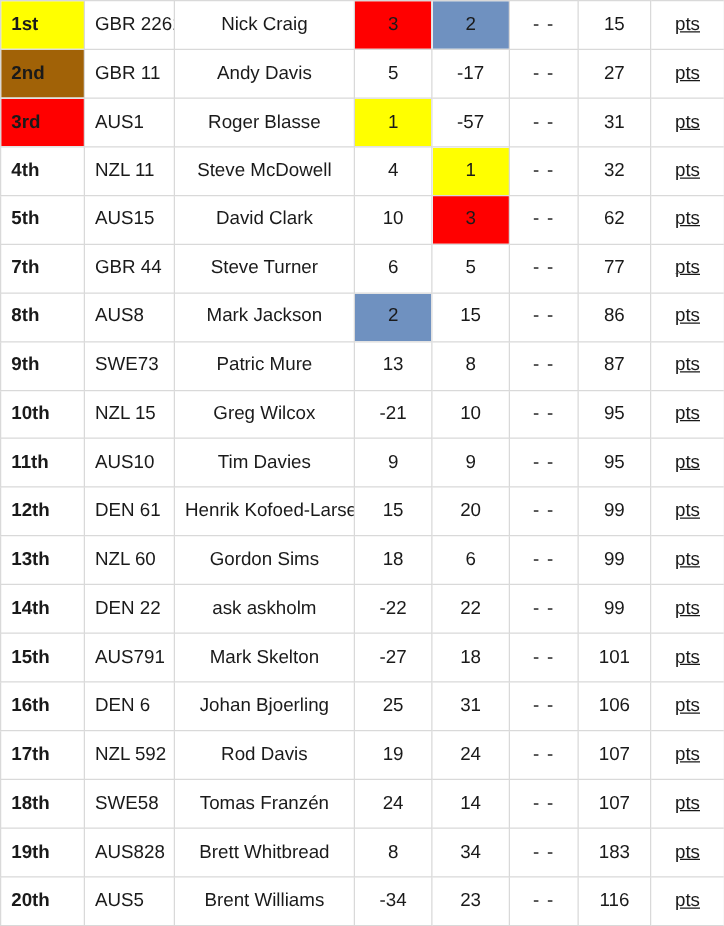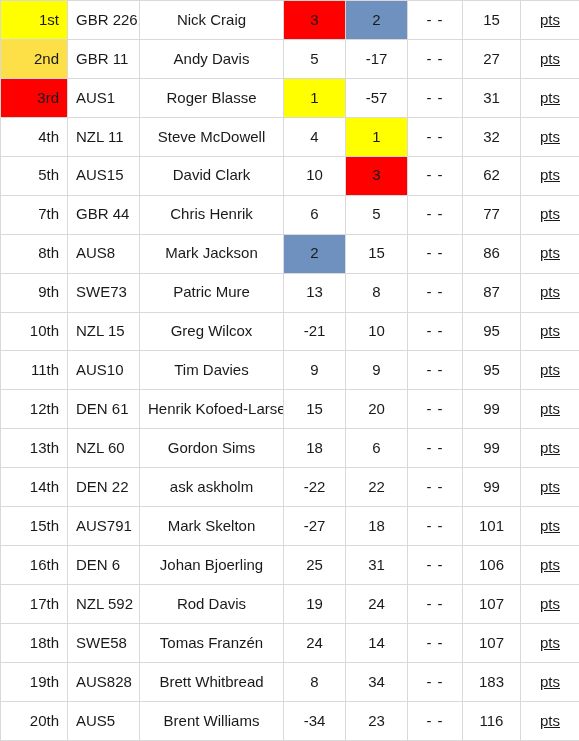--- a/index.html
+++ b/index.html
@@ -33,35 +33,35 @@
   col.c-rank   { width: 67px; }
   col.c-sail   { width: 72px; }
   col.c-name   { width: 144px; }
   col.c-r1     { width: 62px; }
   col.c-r2     { width: 62px; }
   col.c-r3     { width: 55px; }
   col.c-total  { width: 58px; }
   col.c-unit   { width: 59px; }
 
   td.rank {
-    text-align: right;
-    font-weight: normal;
+    text-align: left;
+    font-weight: bold;
     font-size: 15px;
     color: #000000;
   }
   td.sail  { text-align: left; }
   td.name  { text-align: center; }
   td.num   { text-align: center; }
   td.dash  { text-align: center; letter-spacing: 1px; }
   td.total { text-align: center; }
   td.unit  { text-align: center; text-decoration: underline; }
 
   
   .fill-yellow { background: #ffff00; }
-  .fill-cyan   { background: #fde047; }
+  .fill-cyan   { background: #a16207; }
   .fill-red    { background: #ff0000; }
   .fill-blue   { background: #6f91c0; }
   .fill-none   { background: #ffffff; }
 </style>
 </head>
 <body>
 
 <table id="results-table">
   <colgroup>
     <col class="c-rank">
@@ -120,21 +120,21 @@
         <td class="name">David Clark</td>
         <td class="num fill-none">10</td>
         <td class="num fill-red">3</td>
         <td class="dash">- -</td>
         <td class="total">62</td>
         <td class="unit">pts</td>
       </tr>
       <tr>
         <td class="rank fill-none">7th</td>
         <td class="sail">GBR 44</td>
-        <td class="name">Chris Henrik</td>
+        <td class="name">Steve Turner</td>
         <td class="num fill-none">6</td>
         <td class="num fill-none">5</td>
         <td class="dash">- -</td>
         <td class="total">77</td>
         <td class="unit">pts</td>
       </tr>
       <tr>
         <td class="rank fill-none">8th</td>
         <td class="sail">AUS8</td>
         <td class="name">Mark Jackson</td>

